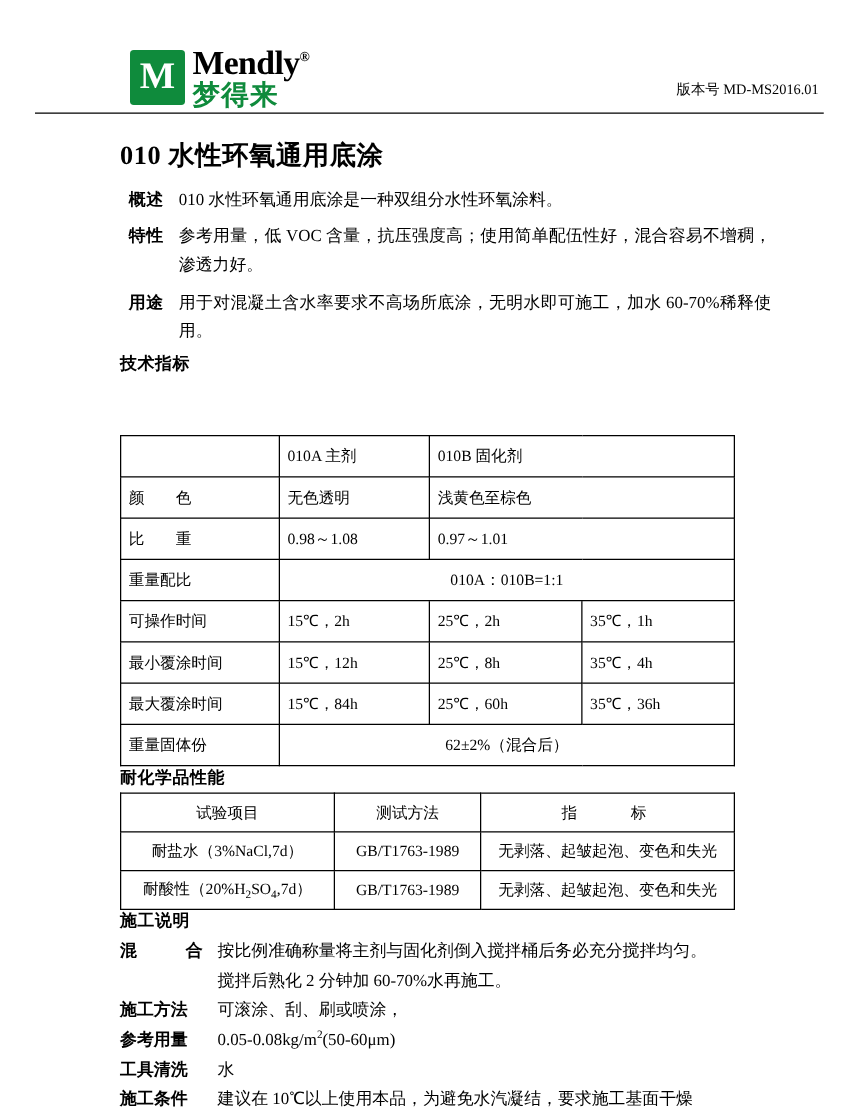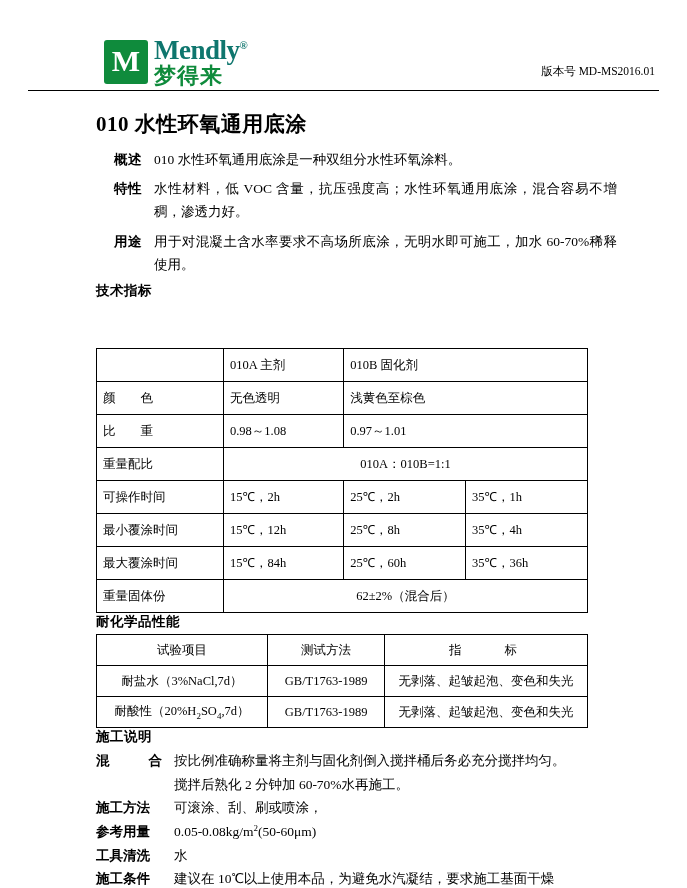--- a/index.html
+++ b/index.html
@@ -53,21 +53,21 @@
     font-weight: bold;
     font-size: 30px;
     line-height: 1;
   }
   .logo-text {
     display: flex;
     flex-direction: column;
     justify-content: center;
   }
   .logo-en {
-    color: #0f766e;
+    color: #000000;
     font-weight: bold;
     font-size: 27px;
     line-height: 1.05;
     letter-spacing: -0.5px;
     font-family: "Liberation Serif", serif;
   }
   .logo-en sup {
     font-size: 11px;
     vertical-align: super;
   }
@@ -94,21 +94,21 @@
   }
   
   .doc-title {
     margin: 18px 0 0 96px;
     font-size: 21px;
     font-weight: bold;
     letter-spacing: 0.5px;
   }
   
   .block {
-    margin: 10px 0 0 18px;
+    margin: 10px 0 0 7px;
     padding-left: 96px;
     padding-right: 70px;
   }
   .defrow {
     display: flex;
     align-items: flex-start;
     margin-bottom: 6px;
     font-size: 13.5px;
     line-height: 1.72;
   }
@@ -200,21 +200,21 @@
 
   <div class="doc-title">010 水性环氧通用底涂</div>
 
   <div class="block">
     <div class="defrow">
       <div class="lbl sp">概述</div>
       <div class="txt">010 水性环氧通用底涂是一种双组分水性环氧涂料。</div>
     </div>
     <div class="defrow">
       <div class="lbl sp">特性</div>
-      <div class="txt">水性材料，低 VOC 含量，抗压强度高；水性环氧通用底涂，混合容易不增稠，渗透力好。</div>
+      <div class="txt">参考用量，低 VOC 含量，抗压强度高；使用简单配伍性好，混合容易不增稠，渗透力好。</div>
     </div>
     <div class="defrow">
       <div class="lbl sp">用途</div>
       <div class="txt">用于对混凝土含水率要求不高场所底涂，无明水即可施工，加水 60-70%稀释使用。</div>
     </div>
   </div>
 
   <div class="sec-title">技术指标</div>
   <table class="t1">
     <tbody>

